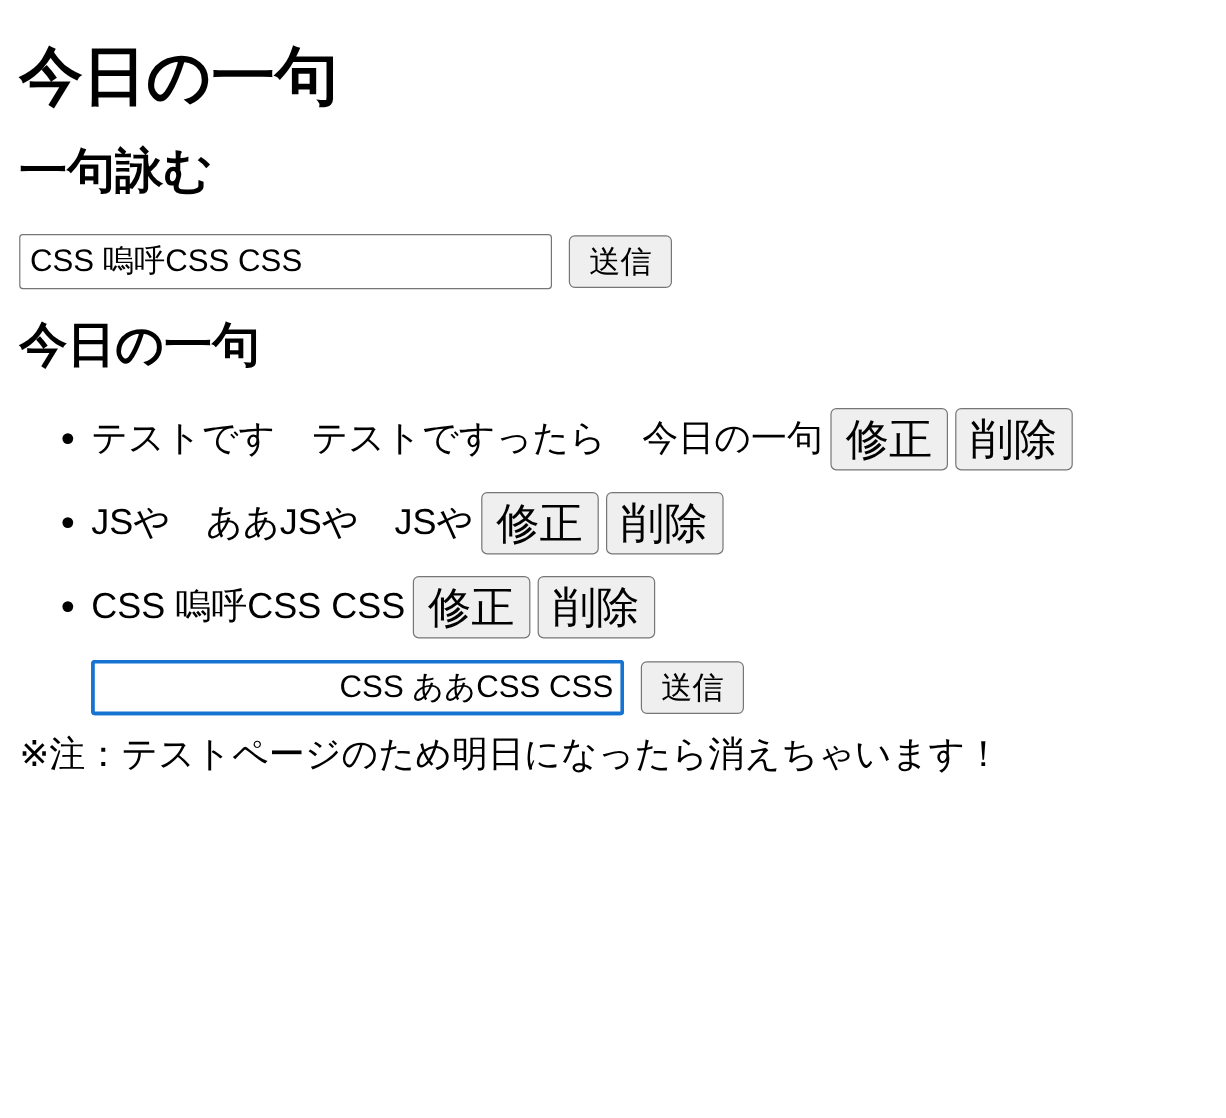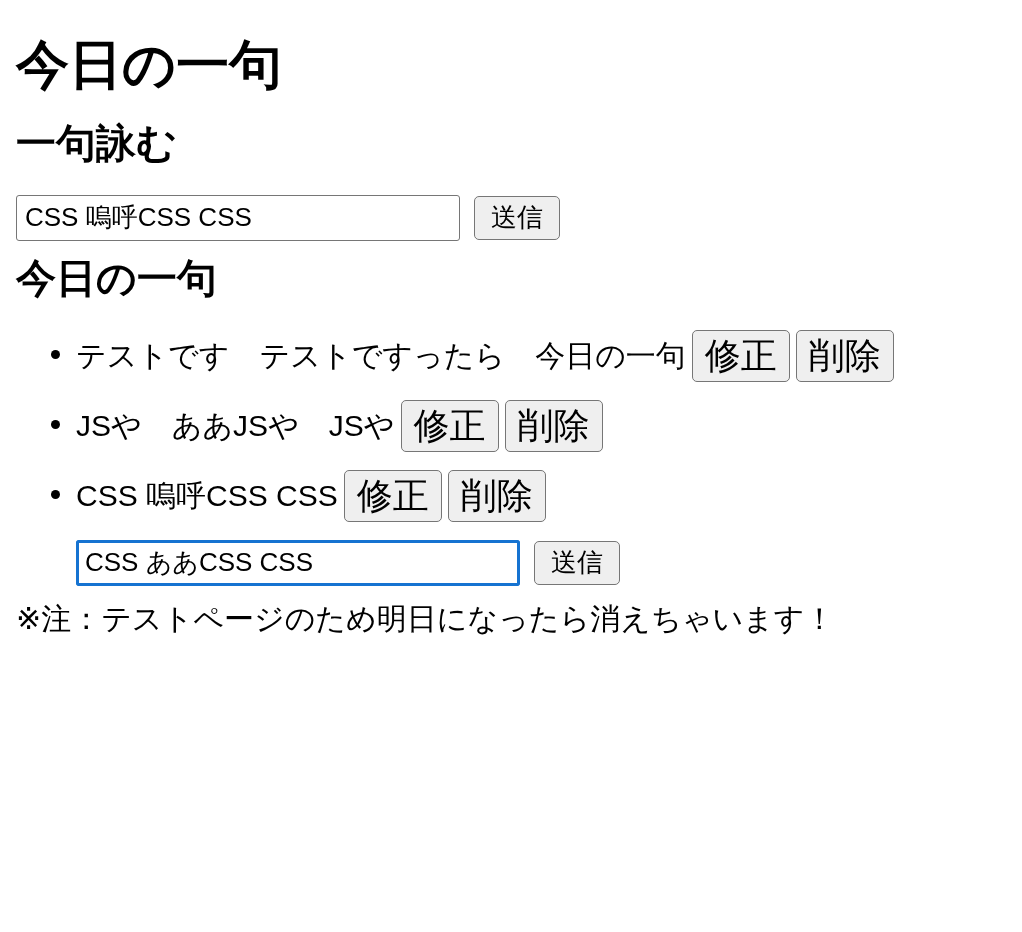--- a/index.html
+++ b/index.html
@@ -24,21 +24,21 @@
     line-height: 1.05;
     font-weight: bold;
     margin: 29px 0 29px 8px;
     letter-spacing: 0px;
   }
 
   h2.section-title {
     font-size: 40px;
     line-height: 1.05;
     font-weight: bold;
-    margin: 16px 0 31px 8px;
+    margin: 26px 0 31px 8px;
   }
 
   .compose-form {
     margin: 0 0 0 8px;
     display: flex;
     align-items: center;
     gap: 14px;
   }
 
   input.haiku-input {
@@ -52,24 +52,25 @@
     padding: 5px 8px;
     box-sizing: border-box;
     height: 46px;
     width: 444px;
     outline: none;
   }
   input.haiku-input.focused {
     border: 1px solid #1673d1;
     outline: 3px solid #1673d1;
     outline-offset: -3px;
+    text-align: right;
   }
 
   button.btn {
-    font-family: Liberation Serif, serif;
+    font-family: Liberation Sans, sans-serif;
     font-size: 26px;
     line-height: 1;
     color: #000;
     background: #efefef;
     border: 1px solid #767676;
     border-radius: 5px;
     padding: 8px 14px;
     cursor: pointer;
     box-sizing: border-box;
   }

